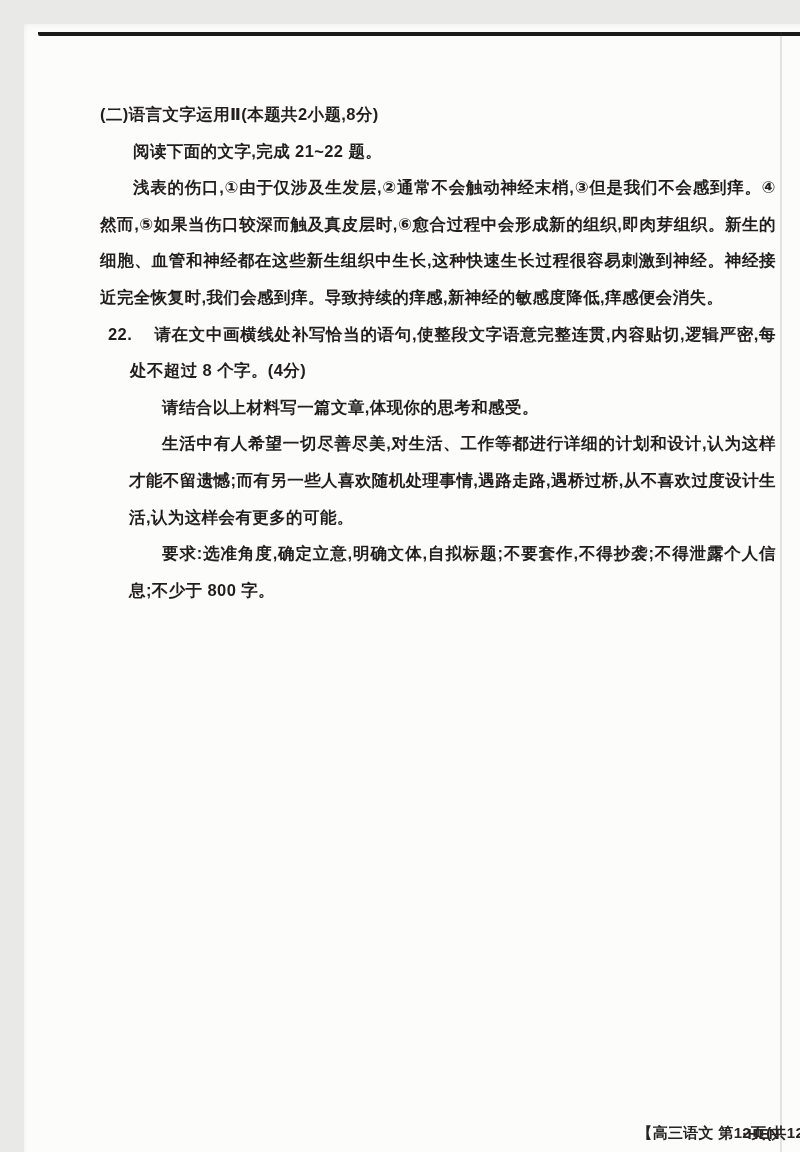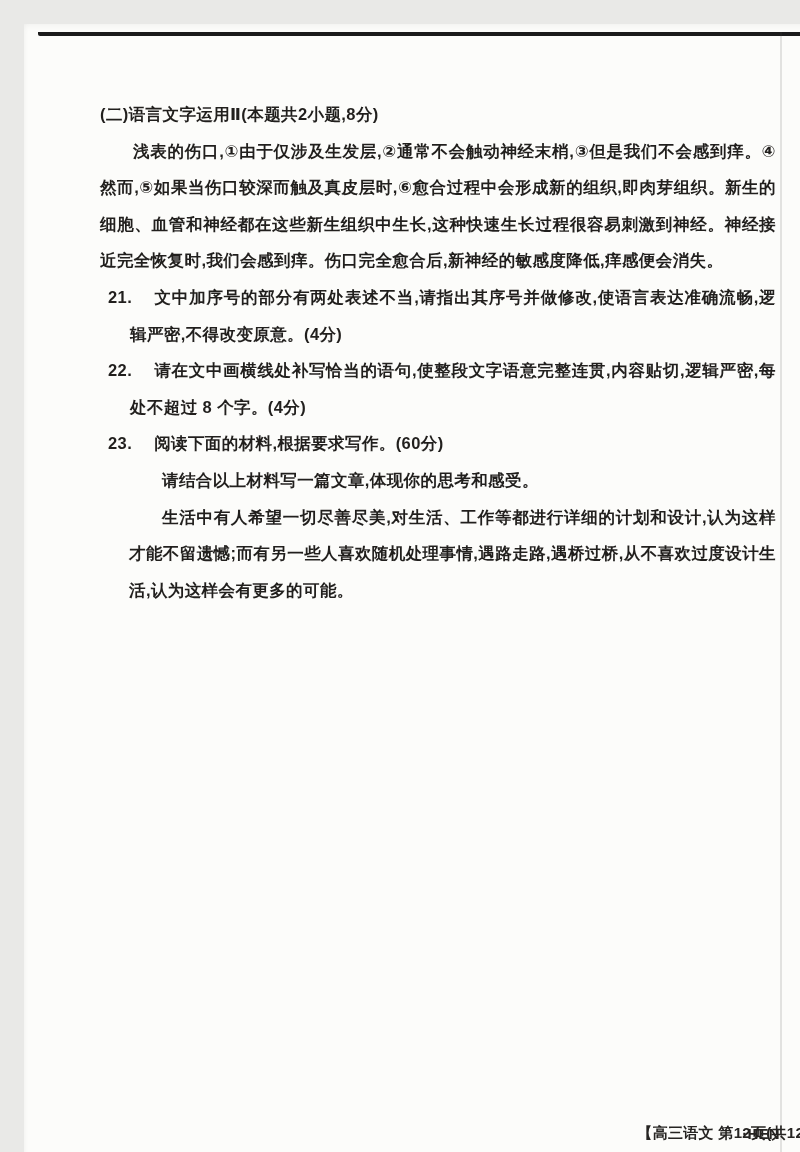--- a/index.html
+++ b/index.html
@@ -85,28 +85,28 @@
 </style>
 </head>
 <body>
 
 <div class="page">
   <div class="scan-top"></div>
   <div class="scan-right"></div>
 
   <div class="content">
     <p>(二)语言文字运用Ⅱ(本题共2小题,8分)</p>
-    <p class="indent">浅表的伤口,①由于仅涉及生发层,②通常不会触动神经末梢,③但是我们不会感到痒。④然而,⑤如果当伤口较深而触及真皮层时,⑥愈合过程中会形成新的组织,即肉芽组织。新生的细胞、血管和神经都在这些新生组织中生长,这种快速生长过程很容易刺激到神经。神经接近完全恢复时,我们会感到痒。伤口完全愈合后,新神经的敏感度降低,痒感便会消失。</p>
+    <p class="indent">阅读下面的文字,完成 21~22 题。</p>
+    <p class="indent">浅表的伤口,①由于仅涉及生发层,②通常不会触动神经末梢,③但是我们不会感到痒。④然而,⑤如果当伤口较深而触及真皮层时,⑥愈合过程中会形成新的组织,即肉芽组织。新生的细胞、血管和神经都在这些新生组织中生长,这种快速生长过程很容易刺激到神经。神经接近完全恢复时,我们会感到痒。导致持续的痒感,新神经的敏感度降低,痒感便会消失。</p>
 
-    <p class="hang"><span class="qnum">21.</span><span>文中加序号的部分有两处表述不当,请指出其序号并做修改,使语言表达准确流畅,逻辑严密,不得改变原意。(4分)</span></p>
     <p class="hang"><span class="qnum">22.</span><span>请在文中画横线处补写恰当的语句,使整段文字语意完整连贯,内容贴切,逻辑严密,每处不超过 8 个字。(4分)</span></p>
 
-    <p class="hang"><span class="qnum">23.</span><span>阅读下面的材料,根据要求写作。(60分)</span></p>
 
     <p class="block">请结合以上材料写一篇文章,体现你的思考和感受。</p>
     <p class="block">生活中有人希望一切尽善尽美,对生活、工作等都进行详细的计划和设计,认为这样才能不留遗憾;而有另一些人喜欢随机处理事情,遇路走路,遇桥过桥,从不喜欢过度设计生活,认为这样会有更多的可能。</p>
+    <p class="block">要求:选准角度,确定立意,明确文体,自拟标题;不要套作,不得抄袭;不得泄露个人信息;不少于 800 字。</p>
   </div>
 
   <div class="footer">
     <div class="footer-center">【高三语文 第12页(共12页)】</div>
     <div class="footer-right">·HEN</div>
   </div>
 </div>
 
 </body></html>

